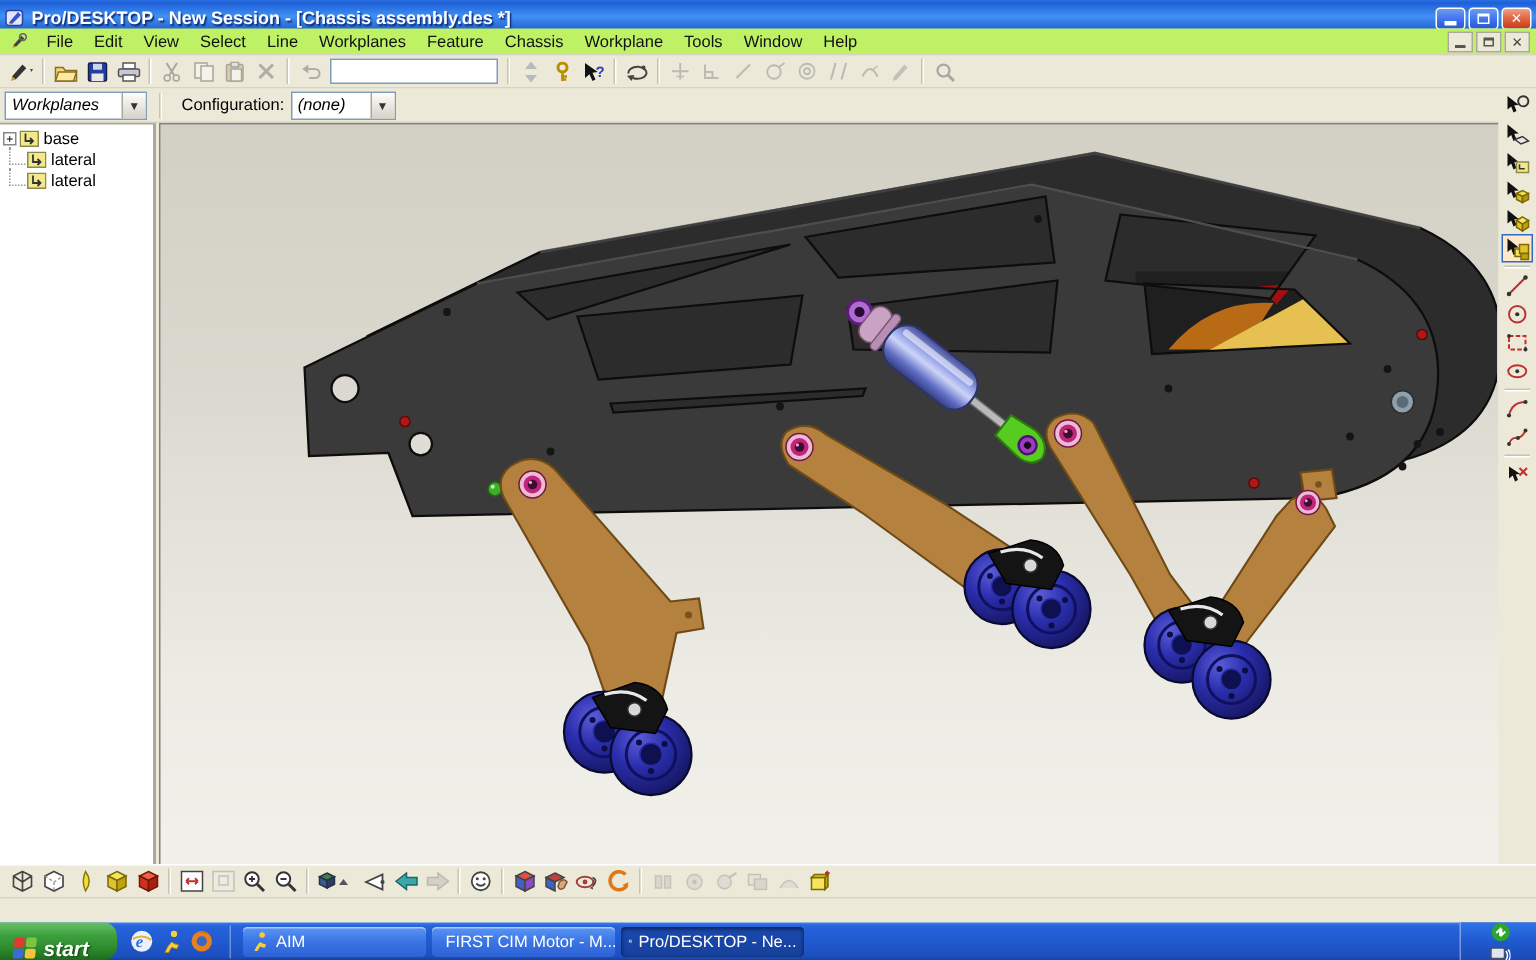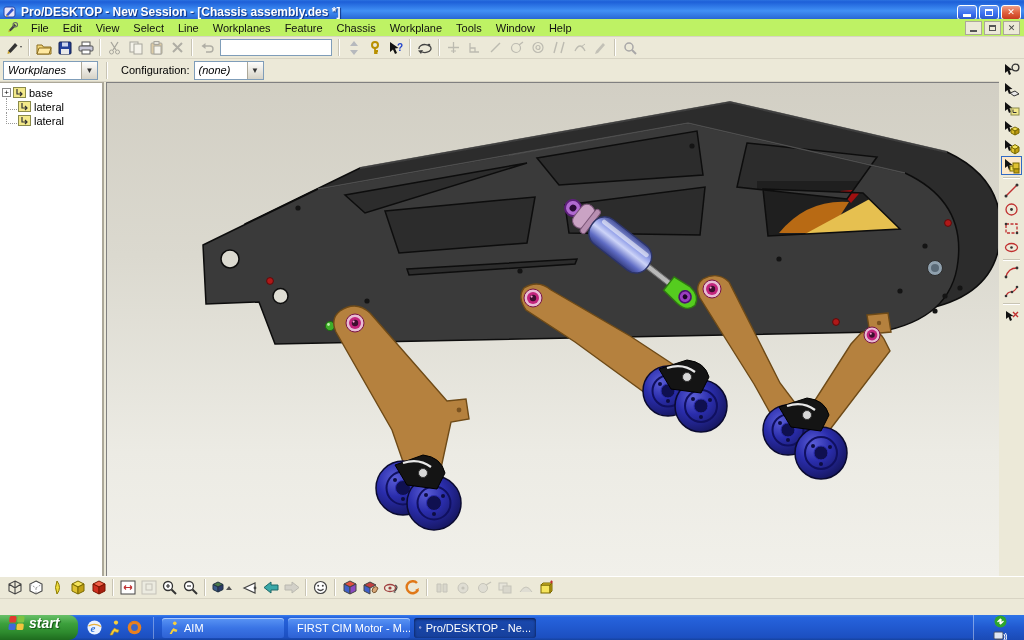--- a/index.html
+++ b/index.html
@@ -46,21 +46,21 @@
   .viewport{position:absolute;top:82px;left:106px;width:893px;height:494px;border-top:1px solid #808080;border-left:1px solid #808080;
     background:linear-gradient(180deg,#d2cfc4 0%,#dbd9cf 35%,#ecebe4 75%,#f1f0ea 100%);}
   
   .righttb{position:absolute;top:59px;left:999px;width:25px;height:517px;background:#ece9d8;display:flex;flex-direction:column;align-items:center;padding-top:2px;}
   .seph{width:17px;height:2px;border-top:1px solid #c8c4b4;border-bottom:1px solid #fff;margin:2px 0;}
   
   .bottomtb{position:absolute;top:576px;left:0;width:1024px;height:22px;background:#ece9d8;border-top:1px solid #fff;display:flex;align-items:center;padding-left:4px;}
   .statusstrip{position:absolute;top:598px;left:0;width:1024px;height:17px;background:#ece9d8;border-top:1px solid #d8d4c4;}
   
   .taskbar{position:absolute;top:615px;left:0;width:1024px;height:25px;background:linear-gradient(180deg,#3a80f0 0%,#2663dd 9%,#2159cf 50%,#1c4fc0 90%,#15429f 100%);display:flex;align-items:center;}
-  .startbtn{height:25px;width:78px;display:flex;align-items:flex-start;gap:4px;padding-left:8px;color:#fff;font-weight:bold;font-style:italic;font-size:14px;
+  .startbtn{height:25px;width:78px;display:flex;align-items:flex-end;gap:4px;padding-left:8px;color:#fff;font-weight:bold;font-style:italic;font-size:14px;
     background:linear-gradient(180deg,#69c069 0%,#3ca03c 35%,#2d8a2d 70%,#1e6b1e 100%);border-radius:0 9px 9px 0;text-shadow:1px 1px 1px #145014;}
   .qlaunch{display:flex;align-items:center;gap:3px;padding:0 8px;}
   .qlico{width:17px;height:17px;display:flex;align-items:center;justify-content:center;}
   .tbdiv{width:5px;height:22px;border-left:1px solid rgba(255,255,255,.35);margin:0 2px;}
   .taskbtn{height:20px;width:122px;margin:0 2px;border-radius:3px;display:flex;align-items:center;gap:4px;padding:0 5px;color:#fff;font-size:11px;white-space:nowrap;overflow:hidden;
     background:linear-gradient(180deg,#5a95f5,#3a74e5 50%,#2e62d4);box-shadow:inset 0 1px 0 rgba(255,255,255,.5);}
   .taskbtn.active{background:linear-gradient(180deg,#1a4ab0,#16409c);box-shadow:inset 0 1px 3px rgba(0,0,20,.7);}
   .tray{margin-left:auto;height:25px;display:flex;align-items:center;gap:3px;padding:0 8px 0 10px;border-left:1px solid rgba(255,255,255,.4);
     background:linear-gradient(180deg,#2e74e8 0%,#2159cf 50%,#1a4ab5 100%);flex-direction:column;}
   .trayico{width:14px;height:14px;display:flex;align-items:center;justify-content:center;}

